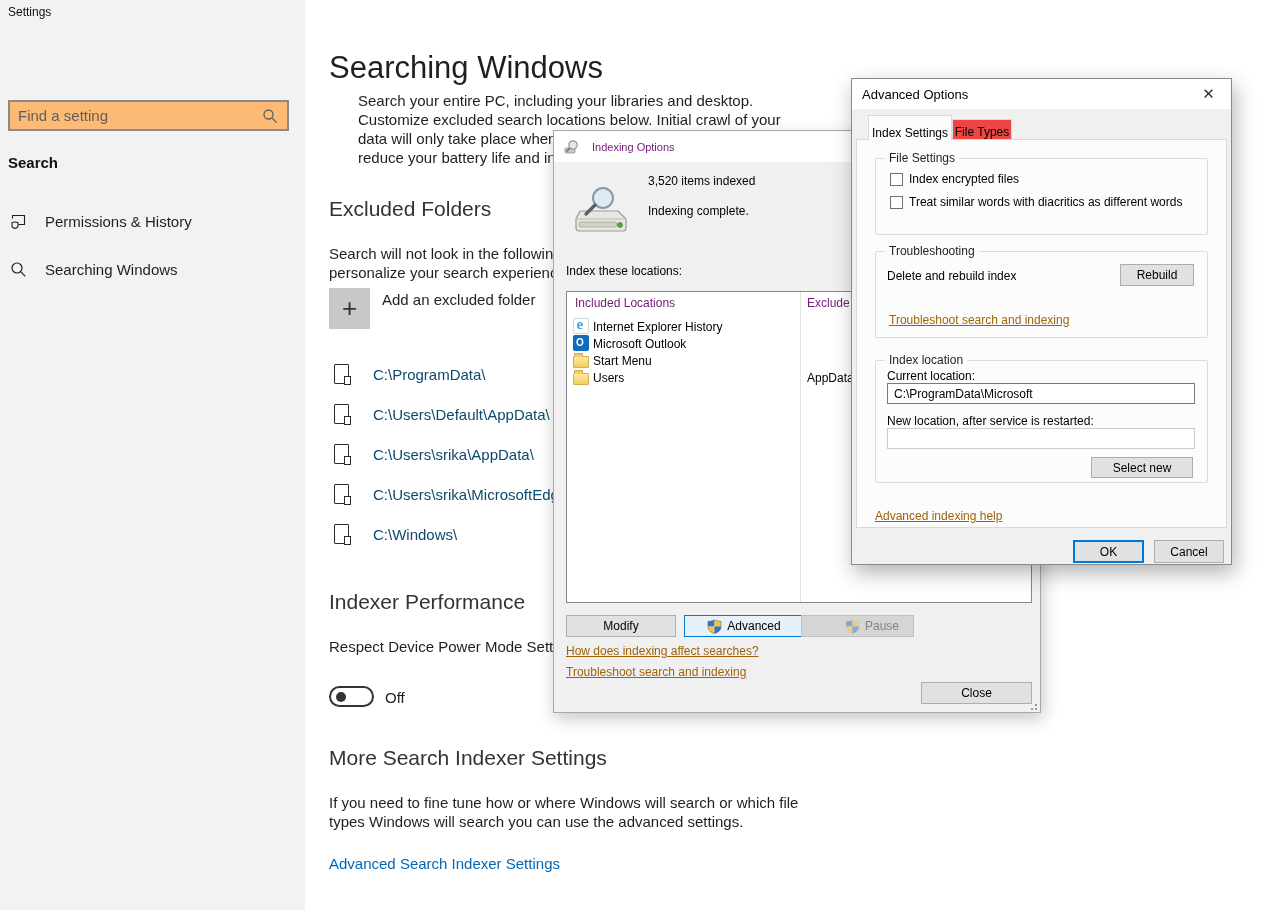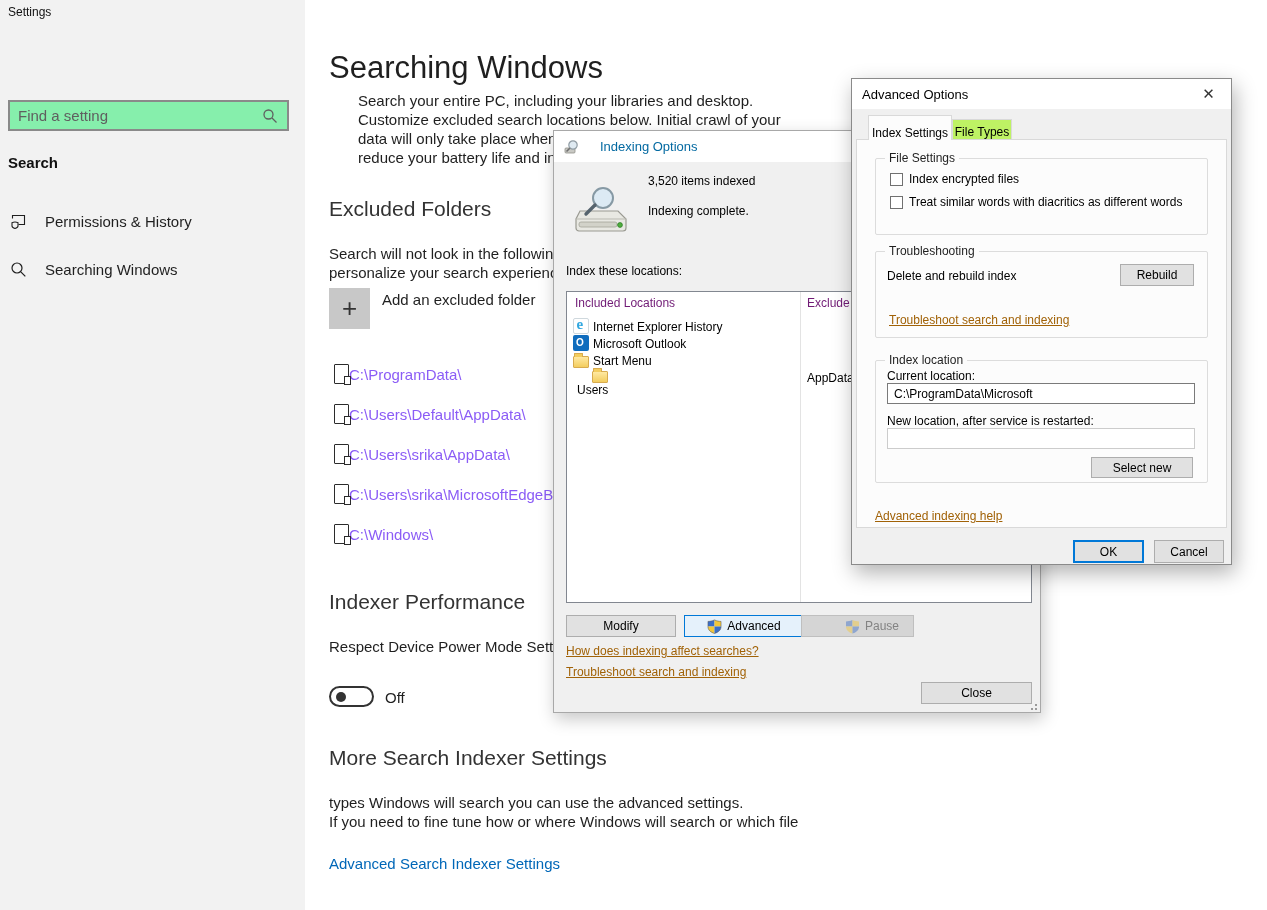--- a/index.html
+++ b/index.html
@@ -9,53 +9,53 @@
     background:#fff; position:relative; overflow:hidden; color:#000;
   }
   .abs { position:absolute; }
 
   
   .sidebar { position:absolute; left:0; top:0; width:305px; height:910px; background:#f2f2f2; }
   .app-title { position:absolute; left:8px; top:5px; font-size:12px; color:#111; }
   .side-row { position:absolute; left:0; width:305px; height:34px; display:flex; align-items:center; cursor:default; }
   .side-row .ic { width:17px; height:17px; margin-left:10px; flex:0 0 auto; }
   .side-row .lbl { margin-left:18px; font-size:15px; color:#1f1f1f; }
-  .search-box { position:absolute; left:8px; top:100px; width:281px; height:31px; background:#86efac; border:2px solid #8a8a8a; display:flex; align-items:center; }
+  .search-box { position:absolute; left:8px; top:100px; width:281px; height:31px; background:#fdba74; border:2px solid #8a8a8a; display:flex; align-items:center; }
   .search-box input { flex:1; border:none; outline:none; font-family:"Liberation Sans",sans-serif; font-size:15px; color:#333; padding:0 8px; background:transparent; }
   .search-box input::placeholder { color:#5f5f5f; }
   .side-section { position:absolute; left:8px; top:154px; font-size:15px; font-weight:bold; color:#111; }
 
   
   .main-title { position:absolute; left:329px; top:50px; font-size:31px; font-weight:300; color:#1f1f1f; }
   .body-text { font-size:15px; line-height:19px; color:#1f1f1f; }
   .h2 { font-size:21px; font-weight:400; color:#333; }
   .add-btn { position:absolute; left:329px; top:288px; width:41px; height:41px; background:#c8c8c8; display:flex; align-items:center; justify-content:center; font-size:26px; font-weight:300; color:#333; cursor:pointer; }
   .add-label { position:absolute; left:382px; top:291px; font-size:15px; color:#1f1f1f; }
   .folder-row { position:absolute; left:334px; height:26px; display:flex; align-items:center; }
   .doc-ic { width:15px; height:20px; border:1.6px solid #2b2b2b; border-radius:1px; position:relative; background:#fff; flex:0 0 auto; }
   .doc-ic::after { content:""; position:absolute; right:-3px; bottom:-2px; width:5px; height:7px; background:#fff; border:1.6px solid #2b2b2b; }
-  .folder-row .path { font-size:15px; color:#8b5cf6; white-space:nowrap; }
+  .folder-row .path { margin-left:24px; font-size:15px; color:#0c4a6e; white-space:nowrap; }
   .toggle { position:absolute; left:329px; top:686px; width:45px; height:21px; border:2px solid #333; border-radius:11px; background:#fff; cursor:pointer; }
   .toggle .knob { position:absolute; left:5px; top:3.5px; width:10px; height:10px; border-radius:50%; background:#333; }
   .toggle-label { position:absolute; left:385px; top:689px; font-size:15px; color:#1f1f1f; }
   .link-settings { font-size:15px; color:#0067b8; cursor:pointer; }
 
   
   .dlg { position:absolute; background:#f0f0f0; font-size:12px; }
   .dlg .titlebar { position:absolute; left:0; top:0; right:0; height:31px; background:#fff; display:flex; align-items:center; }
   .win-btn { width:16px; height:22px; margin-left:10px; }
   .btn { position:absolute; background:#e1e1e1; border:1px solid #adadad; font-family:"Liberation Sans",sans-serif; font-size:12px; color:#000; display:flex; align-items:center; justify-content:center; cursor:pointer; }
   .btn.disabled { background:#d5d5d5; border-color:#bfbfbf; color:#838383; cursor:default; }
   .btn.accent { background:#e5f1fb; border:1px solid #0078d7; }
   .btn.focused { border:2px solid #0078d7; }
   .dlg-link { position:absolute; color:#a16207; text-decoration:underline; cursor:pointer; font-size:12px; }
 
   
   .dlg-indexing { left:553px; top:130px; width:488px; height:583px; border:1px solid #a8a8a8; box-shadow:2px 6px 16px rgba(0,0,0,.22); z-index:10; }
-  .dlg-indexing .titlebar .t { margin-left:20px; font-size:13px; color:#0369a1; }
+  .dlg-indexing .titlebar .t { margin-left:12px; font-size:11px; color:#701a75; }
   .listbox { position:absolute; left:12px; top:160px; width:466px; height:312px; background:#fff; border:1px solid #828790; }
   .listbox .divider { position:absolute; left:233px; top:0; bottom:0; width:1px; background:#e3e3e3; }
   .listbox .hdr { position:absolute; top:4px; font-size:12px; color:#701a75; }
   .lrow { position:absolute; left:6px; height:17px; display:flex; align-items:flex-end; }
   .lrow .nm { margin-left:4px; font-size:12px; color:#000; white-space:nowrap; }
   .excl { position:absolute; left:240px; font-size:12px; color:#000; }
   .ic16 { width:16px; height:16px; position:relative; flex:0 0 auto; }
   .icon-ie { border:1px solid #cfd8dd; background:#fff; border-radius:2px; }
   .icon-ie::before { content:"e"; position:absolute; left:2.5px; top:-3px; font-size:15px; font-weight:bold; color:#30a7e0; font-family:"Liberation Serif",serif; }
   .icon-outlook { background:#0f6cbd; border-radius:2px; }
@@ -64,21 +64,21 @@
   .icon-folder::before { content:""; position:absolute; left:0; top:-4px; width:7px; height:3px; background:#f3cd5e; border:1px solid #d8ab4e; border-bottom:none; border-radius:1px 1px 0 0; }
   .grip { position:absolute; right:3px; bottom:2px; width:10px; height:10px; }
   .grip i { position:absolute; width:2px; height:2px; background:#9a9a9a; }
 
   
   .dlg-advanced { left:851px; top:78px; width:381px; height:487px; border:1px solid #8a8a8a; box-shadow:3px 8px 20px rgba(0,0,0,.3); z-index:20; }
   .dlg-advanced .titlebar .t { margin-left:10px; font-size:13px; color:#000; }
   .close-x { position:absolute; right:0; top:0; width:45px; height:30px; display:flex; align-items:center; justify-content:center; font-size:15px; color:#333; cursor:pointer; }
   .tab { position:absolute; font-size:12px; display:flex; align-items:flex-end; justify-content:center; cursor:pointer;margin-left:9px; }
   .tab.active { left:7px; top:36px; width:84px; height:25px; background:#fcfcfc; border:1px solid #d9d9d9; border-bottom:none; z-index:3; }
-  .tab.inactive { left:91px; top:40px; width:60px; height:20px; background:#bef264; border:1px solid #d9d9d9; border-bottom:none; z-index:1; }
+  .tab.inactive { left:91px; top:40px; width:60px; height:20px; background:#ef4444; border:1px solid #d9d9d9; border-bottom:none; z-index:1; }
   .tabpage { position:absolute; left:4px; top:60px; width:371px; height:389px; background:#fcfcfc; border:1px solid #d9d9d9; z-index:2; }
   .group { position:absolute; border:1px solid #dcdcdc; border-radius:2px; }
   .group .legend { position:absolute; top:-8px; left:9px; background:#fcfcfc; padding:0 4px; font-size:12px; color:#1f1f1f; }
   .cbrow { position:absolute; display:flex; align-items:center; cursor:pointer; }
   .cb { width:13px; height:13px; border:1px solid #707070; background:#fff; flex:0 0 auto; }
   .cbrow .cl { margin-left:6px; font-size:12px; color:#000; }
   .field { position:absolute; background:#fff; border:1px solid #7a7a7a; font-family:"Liberation Sans",sans-serif; font-size:12px; color:#000; padding:0 6px; outline:none; }
   .field.light { border-color:#cccccc; }
   .glabel { position:absolute; font-size:12px; color:#000; }
 </style>
@@ -161,22 +161,22 @@
 <div class="abs h2" style="left:329px; top:590px;">Indexer Performance</div>
 <div class="abs body-text" style="left:329px; top:637px; white-space:nowrap;">Respect Device Power Mode Settings</div>
 
 <div class="toggle">
     <div class="knob"></div>
   </div>
 <div class="toggle-label">Off</div>
 
 <div class="abs h2" style="left:329px; top:746px;">More Search Indexer Settings</div>
 <div class="abs body-text" style="left:329px; top:793px;">
+  <div>If you need to fine tune how or where Windows will search or which file</div>
   <div>types Windows will search you can use the advanced settings.</div>
-  <div>If you need to fine tune how or where Windows will search or which file</div>
 </div>
 <div class="abs link-settings" style="left:329px; top:855px;">Advanced Search Indexer Settings</div>
 
 <div class="dlg dlg-indexing">
   <div class="titlebar">
     <svg class="win-btn" viewBox="0 0 16 16">
       <rect x="1" y="9" width="10" height="5" rx="1" fill="#c9c9c4" stroke="#8f8f89" stroke-width="0.8"></rect>
       <circle cx="9" cy="6" r="4.2" fill="#dfeaf2" stroke="#8f9ba3" stroke-width="1.2"></circle>
       <line x1="5.8" y1="9.2" x2="2.5" y2="12.5" stroke="#6e6e6e" stroke-width="1.6"></line>
     </svg>
@@ -207,21 +207,21 @@
       <span class="nm">Internet Explorer History</span>
     </div>
     <div class="lrow" style="top:42px;">
       <span class="ic16 icon-outlook"></span>
       <span class="nm">Microsoft Outlook</span>
     </div>
     <div class="lrow" style="top:59px;">
       <span class="ic16 icon-folder"></span>
       <span class="nm">Start Menu</span>
     </div>
-    <div class="lrow" style="top:76px;flex-direction:column;">
+    <div class="lrow" style="top:76px;">
       <span class="ic16 icon-folder"></span>
       <span class="nm">Users</span>
     </div>
     <div class="excl" style="top:79px;">AppData;</div>
   </div>
 
   <div class="btn" style="left:12px; top:484px; width:110px; height:22px;">
     <span>Modify</span>
   </div>
   <div class="btn accent" style="left:130px; top:484px; width:120px; height:22px;">

